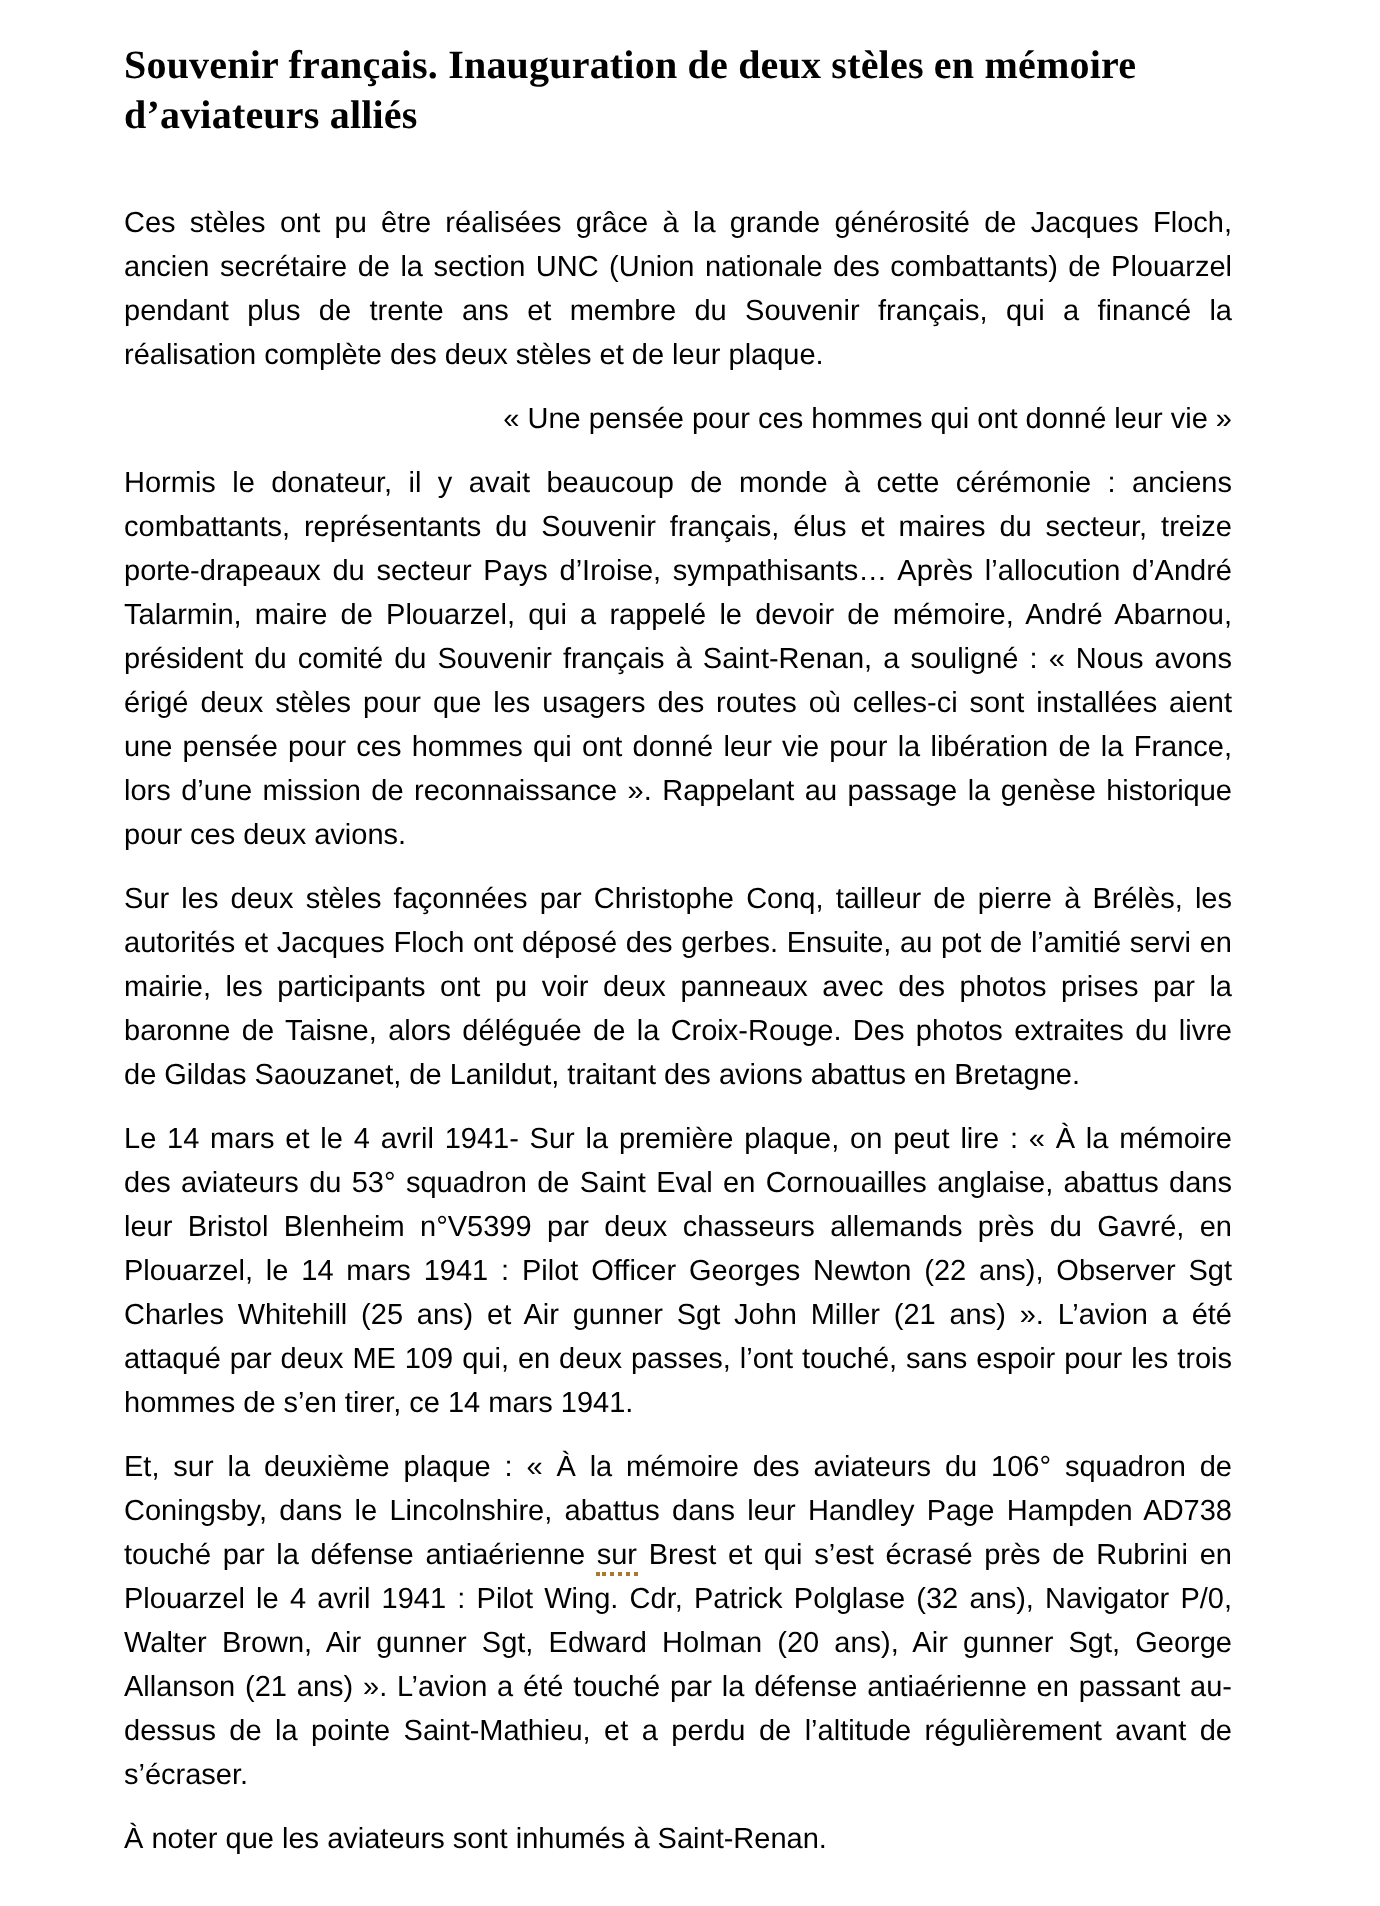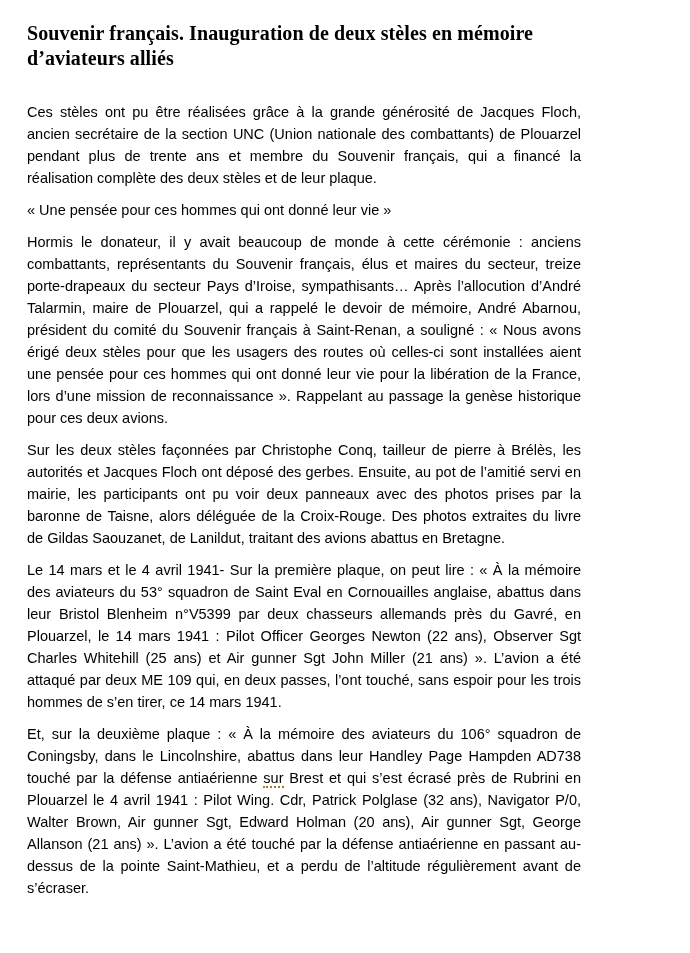--- a/index.html
+++ b/index.html
@@ -12,20 +12,21 @@
     margin: 0;
     padding: 0;
     background: var(--page-bg);
   }
   .page {
     position: relative;
     width: 607px;
     height: 953px;
     background: var(--page-bg);
     overflow: hidden;
+    margin-left: 35px;
   }
   .content {
     padding: 21px 26px 0 27px;
   }
   h1.article-title {
     font-family: "Liberation Serif", serif;
     font-weight: 700;
     font-size: 20px;
     line-height: 25px;
     color: var(--text-color);
@@ -34,21 +35,21 @@
   }
   p.body-par {
     font-family: "Liberation Sans", sans-serif;
     font-size: 14.5px;
     line-height: 22px;
     color: var(--text-color);
     text-align: justify;
     margin: 0 0 10px 0;
   }
   p.subhead {
-    text-align: left;
+    text-align: right;
   }
   .proof-dotted {
     border-bottom: 2px dotted var(--proof-color);
     padding-bottom: 0px;
   }
 </style>
 </head>
 <body>
 
 <div class="page">
@@ -62,15 +63,16 @@
     <p class="body-par subhead">« Une pensée pour ces hommes qui ont donné leur vie »</p>
 
     <p class="body-par">Hormis le donateur, il y avait beaucoup de monde à cette cérémonie : anciens combattants, représentants du Souvenir français, élus et maires du secteur, treize porte-drapeaux du secteur Pays d’Iroise, sympathisants… Après l’allocution d’André Talarmin, maire de Plouarzel, qui a rappelé le devoir de mémoire, André Abarnou, président du comité du Souvenir français à Saint-Renan, a souligné : « Nous avons érigé deux stèles pour que les usagers des routes où celles-ci sont installées aient une pensée pour ces hommes qui ont donné leur vie pour la libération de la France, lors d’une mission de reconnaissance ». Rappelant au passage la genèse historique pour ces deux avions.</p>
 
     <p class="body-par">Sur les deux stèles façonnées par Christophe Conq, tailleur de pierre à Brélès, les autorités et Jacques Floch ont déposé des gerbes. Ensuite, au pot de l’amitié servi en mairie, les participants ont pu voir deux panneaux avec des photos prises par la baronne de Taisne, alors déléguée de la Croix-Rouge. Des photos extraites du livre de Gildas Saouzanet, de Lanildut, traitant des avions abattus en Bretagne.</p>
 
     <p class="body-par">Le 14 mars et le 4 avril 1941- Sur la première plaque, on peut lire : « À la mémoire des aviateurs du 53° squadron de Saint Eval en Cornouailles anglaise, abattus dans leur Bristol Blenheim n°V5399 par deux chasseurs allemands près du Gavré, en Plouarzel, le 14 mars 1941 : Pilot Officer Georges Newton (22 ans), Observer Sgt Charles Whitehill (25 ans) et Air gunner Sgt John Miller (21 ans) ». L’avion a été attaqué par deux ME 109 qui, en deux passes, l’ont touché, sans espoir pour les trois hommes de s’en tirer, ce 14 mars 1941.</p>
 
     <p class="body-par"><span>Et, sur la deuxième plaque : « À la mémoire des aviateurs du 106° squadron de Coningsby, dans le Lincolnshire, abattus dans leur Handley Page Hampden AD738 touché par la défense antiaérienne </span><span class="proof-dotted">sur</span><span> Brest et qui s’est écrasé près de Rubrini en Plouarzel le 4 avril 1941 : Pilot Wing. Cdr, Patrick Polglase (32 ans), Navigator P/0, Walter Brown, Air gunner Sgt, Edward Holman (20 ans), Air gunner Sgt, George Allanson (21 ans) ». L’avion a été touché par la défense antiaérienne en passant au-dessus de la pointe Saint-Mathieu, et a perdu de l’altitude régulièrement avant de s’écraser.</span></p>
 
+    <p class="body-par">À noter que les aviateurs sont inhumés à Saint-Renan.</p>
 
   </div>
 </div>
 
 </body></html>

